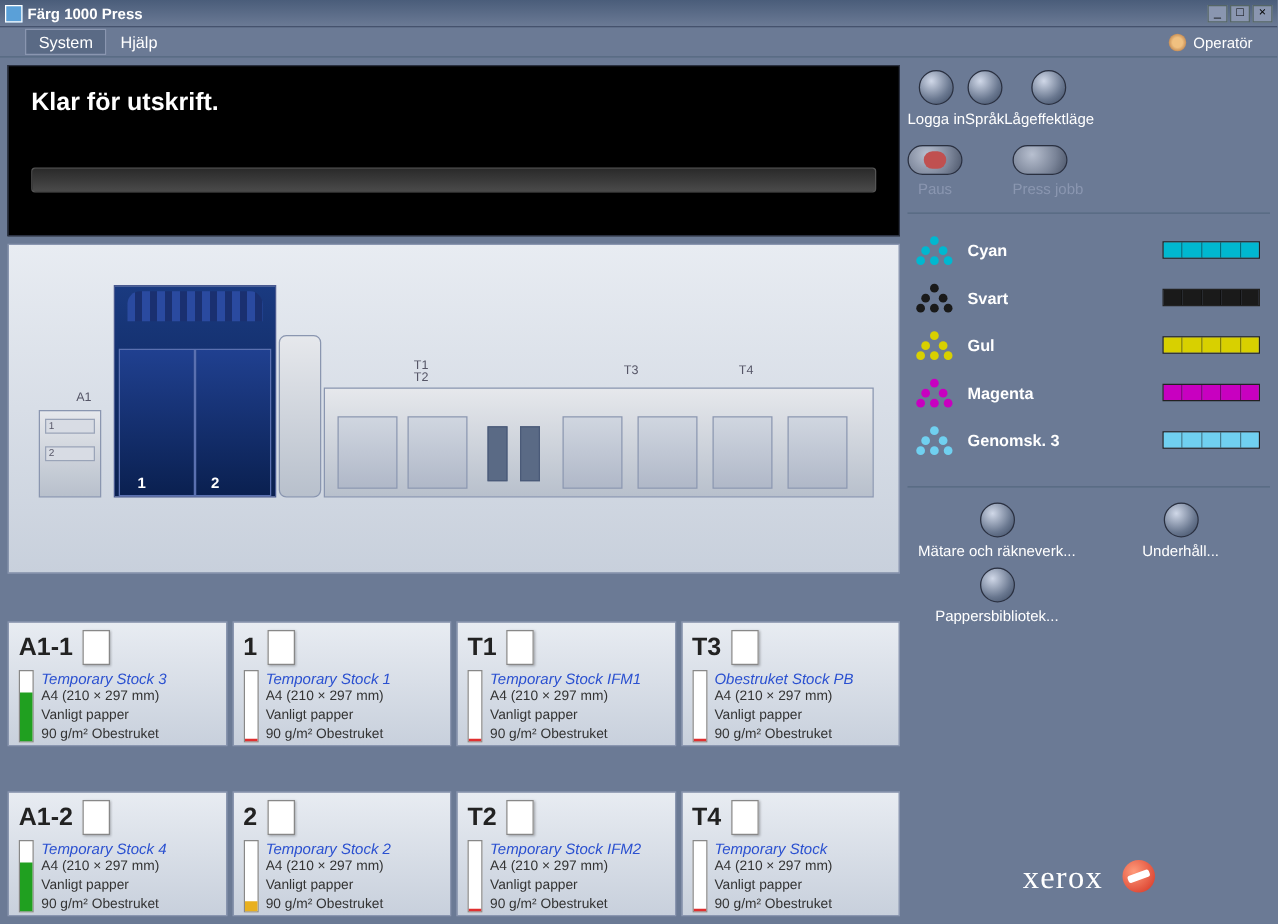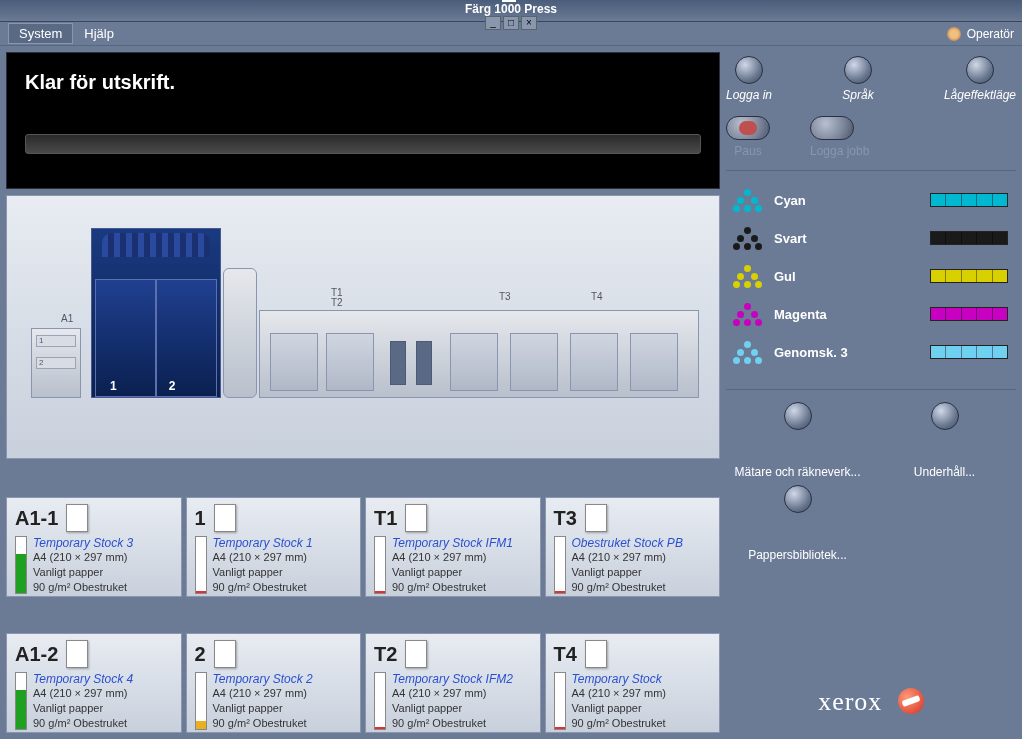--- a/index.html
+++ b/index.html
@@ -10,32 +10,31 @@
     overflow: hidden;
   }
   .titlebar {
     height: 22px;
     background: linear-gradient(#4a5d7a, #6b7a95);
     color: #fff;
     font-size: 12px;
     display: flex; align-items: center;
     padding: 0 4px;
     border-bottom: 1px solid #3a4660;
-    flex-direction: column;
   }
   .titlebar .icon { width: 14px; height: 14px; background: #5aa0d8; border: 1px solid #fff; margin-right: 4px; }
   .titlebar .title { flex: 1; font-weight: bold; }
   .winbtns { display: flex; gap: 2px; }
   .winbtn { width: 16px; height: 14px; background: #8a96b0; border: 1px solid #566; color: #000; font-size: 10px; text-align: center; line-height: 12px; cursor: pointer; }
 
   .menubar {
     height: 24px;
     background: #6b7a95;
     display: flex; align-items: center;
-    padding: 0 8px;
+    padding: 0 20px;
     color: #fff;
     font-size: 13px;
     border-bottom: 1px solid #556880;
   }
   .menuitem { padding: 2px 10px; cursor: pointer; border: 1px solid transparent; }
   .menuitem:first-child { border: 1px solid #8a96b0; background: #5a6a85; }
   .menubar .spacer { flex: 1; }
   .operator { display: flex; align-items: center; gap: 6px; font-size: 12px; }
   .op-icon { width: 14px; height: 14px; background: radial-gradient(#f0c080 40%, #a06030); border-radius: 50%; }
 
@@ -102,21 +101,21 @@
   }
   .tray .hdr { display:flex; align-items:center; gap:8px; margin-bottom:4px; }
   .tray .id { font-size: 20px; font-weight: bold; color:#222; }
   .tray .paper-icon { width: 22px; height: 28px; background:#fff; border:1px solid #888; box-shadow: 1px 1px 2px rgba(0,0,0,.3); }
   .tray .body2 { display:flex; gap:6px; }
   .tray .level { width: 12px; height: 58px; border:1px solid #888; background:#fff; position:relative; }
   .tray .fill  { position:absolute; bottom:0; left:0; right:0; }
   .tray .stock { color: #2a50d0; font-style: italic; font-size: 12px; }
   .tray .meta  { color: #333; font-size: 11px; line-height: 1.35; }
 
-  .topbtns { display:flex; justify-content: space-between; padding: 4px 0 2px; font-style: italic; }
+  .topbtns { display:flex; justify-content: flex-start; padding: 4px 0 2px; }
   .roundbtn { display:flex; flex-direction:column; align-items:center; gap:4px; cursor:pointer; }
   .orb { width:28px; height:28px; border-radius:50%; background: radial-gradient(circle at 35% 30%, #d0d8e8, #6a7890 60%, #3a4860); border:1px solid #2a3040; }
   .roundbtn .lbl { color:#fff; font-size:12px; text-align:center; }
   .row2 { display:flex; gap:40px; padding: 8px 0 12px; border-bottom:1px solid #556880; }
   .pill { width:44px; height:24px; border-radius:12px; background: radial-gradient(circle at 35% 30%, #b8c0d0, #7a8498 60%, #4a5468); border:1px solid #2a3040; cursor:pointer; position:relative; }
   .pill.red::after { content:""; position:absolute; inset:4px 12px; background:#c05050; border-radius:8px; }
   .dimlbl { color:#8a96b0; font-size:12px; text-align:center; margin-top:4px; }
 
   .toners { padding: 14px 8px 10px; border-bottom: 1px solid #556880; }
   .trow { display:flex; align-items:center; gap:12px; margin-bottom:16px; }
@@ -124,21 +123,21 @@
   .dots span { position:absolute; width:7px; height:7px; border-radius:50%; }
   .dots .a{left:10px; top:0;} .dots .b{left:3px; top:8px;} .dots .c{left:17px; top:8px;}
   .dots .d{left:-1px; top:16px;} .dots .e{left:10px; top:16px;} .dots .f{left:21px; top:16px;}
   .tname { flex:1; color:#fff; font-size:13px; font-weight:bold; }
   .bar { width:78px; height:14px; border:1px solid #222; display:flex; }
   .bar .seg { flex:1; border-right:1px solid rgba(0,0,0,.4); }
   .bar .seg:last-child{ border-right:none; }
 
   .bottom-actions { padding: 8px 4px; display:grid; grid-template-columns: 1fr 1fr; gap: 6px 12px; }
   .act { display:flex; flex-direction:column; align-items:center; gap:4px; cursor:pointer; }
-  .act .lbl { color:#fff; font-size:12px; text-align:center;margin-top:31px; }
+  .act .lbl { color:#fff; font-size:12px; text-align:center; }
 
   .logo { margin-top:auto; padding: 0 0 16px; text-align:center; color:#fff; font-size:26px; letter-spacing:1px; font-family: Georgia, serif; }
   .logo .sw { display:inline-block; width:26px; height:26px; border-radius:50%; background: radial-gradient(circle at 35% 35%, #ff9a7a, #d43020); vertical-align:-4px; margin-left:8px; position:relative; }
   .logo .sw::after{ content:""; position:absolute; left:4px; top:10px; width:18px; height:6px; background:#fff; transform: rotate(-20deg); border-radius:2px;}
 </style>
 </head>
 <body>
 
 <div class="titlebar">
   <div class="icon"></div>
@@ -355,21 +354,21 @@
         <div class="lbl">Lågeffektläge</div>
       </div>
     </div>
     <div class="row2">
       <div style="text-align:center">
         <div class="pill red"></div>
         <div class="dimlbl">Paus</div>
       </div>
       <div style="text-align:center">
         <div class="pill"></div>
-        <div class="dimlbl">Logga jobb</div>
+        <div class="dimlbl">Press jobb</div>
       </div>
     </div>
 
     <div class="toners" id="toners">
         <div class="trow">
           <div class="dots">
             <span class="a" style="background:#00b8d0"></span>
             <span class="b" style="background:#00b8d0"></span>
             <span class="c" style="background:#00b8d0"></span>
             <span class="d" style="background:#00b8d0"></span>

